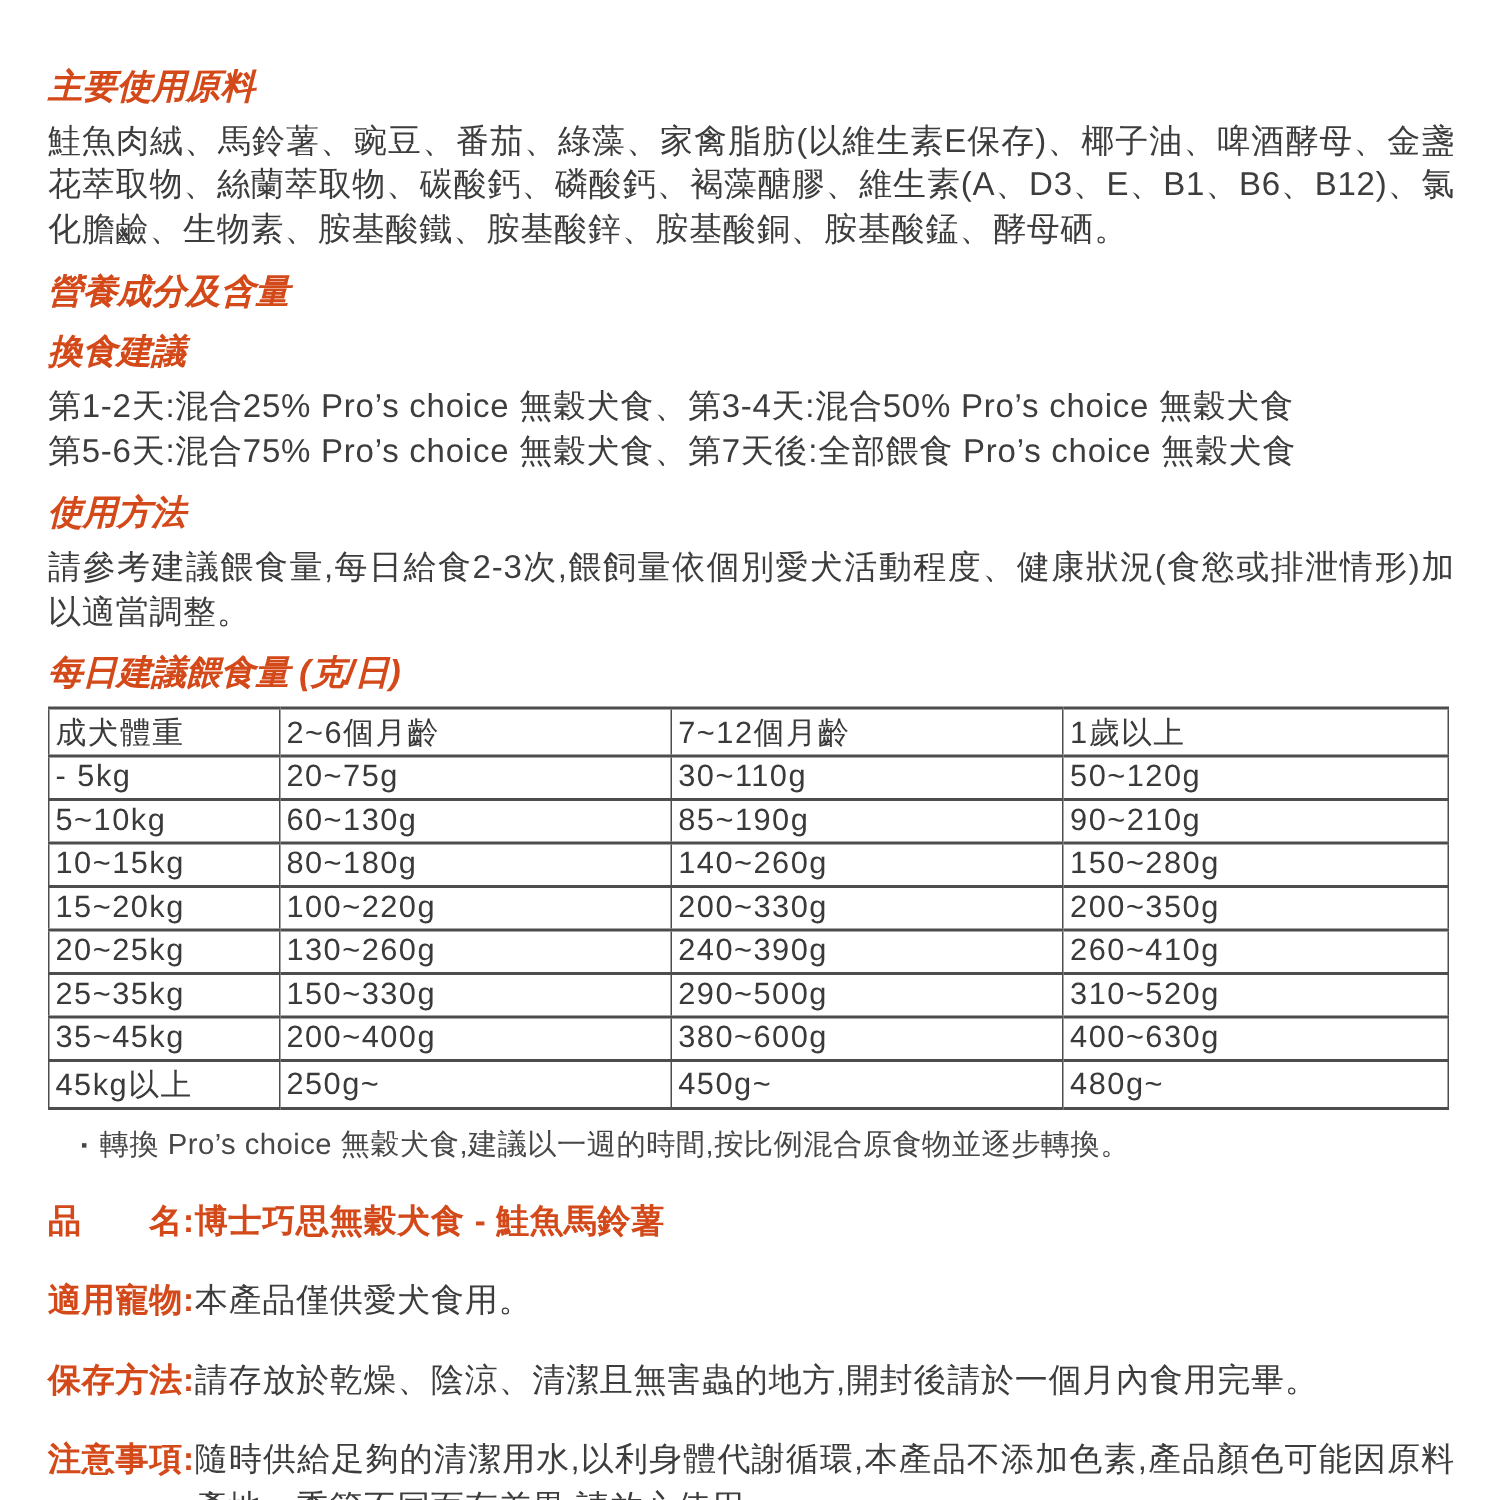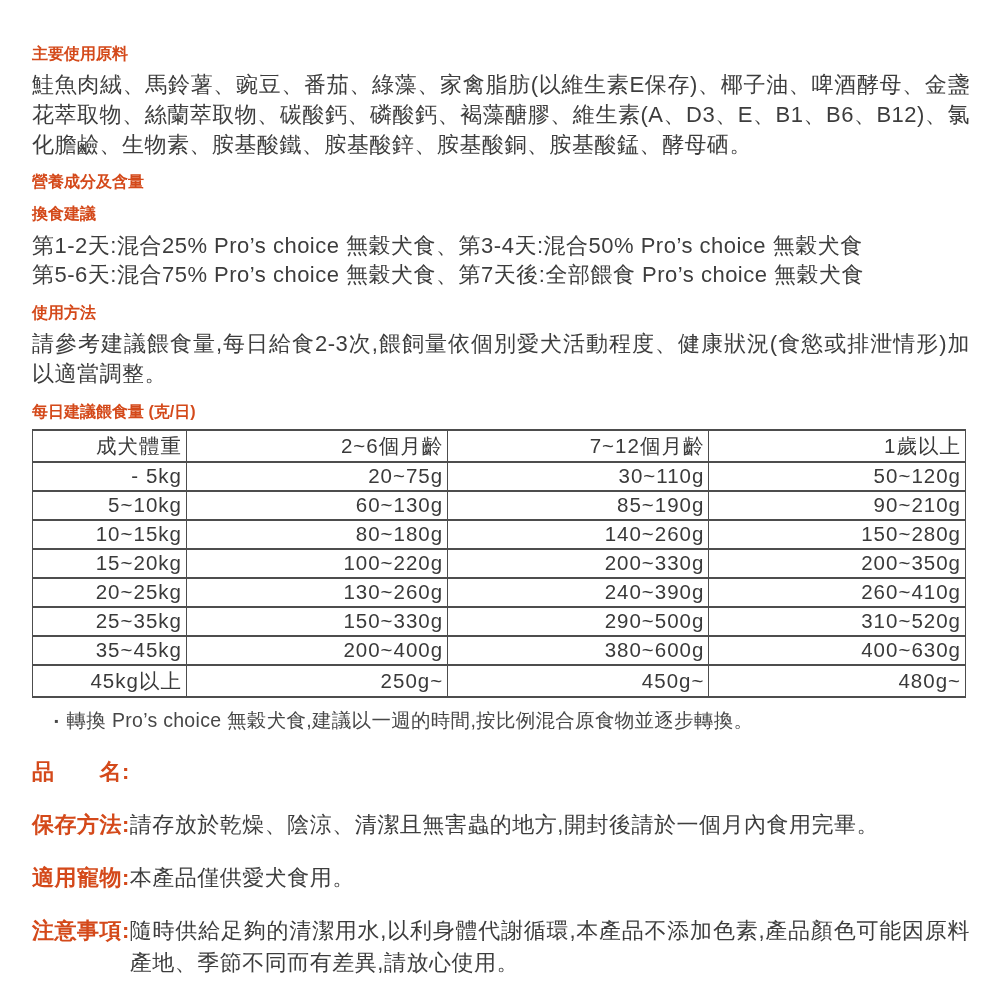--- a/index.html
+++ b/index.html
@@ -11,39 +11,39 @@
   .page{
     width:1000px;height:1000px;box-sizing:border-box;
     padding:44px 30px 0 32px;
     background:#ffffff;
     overflow:hidden;
     font-family:"Liberation Sans","DejaVu Sans",sans-serif;
     color:var(--text);
   }
   .heading{
     color:var(--accent);
-    font-size:16px;font-weight:bold;
-    margin:13px 0 7px 0;line-height:1.2;
+    font-size:23px;font-weight:bold;
+    margin:13px 0 7px 0;line-height:1.2;font-style:italic;
   }
   .heading.first{margin-top:0;}
   .body-text{
     font-size:22px;line-height:1.35;margin:0;
     letter-spacing:.5px;
     text-align:justify;
   }
   .line{display:block;}
   table.feeding{
     width:934px;border-collapse:collapse;table-layout:fixed;
     margin-top:8px;
     font-size:20.5px;color:#3a3a3a;
   }
   table.feeding th, table.feeding td{
     border:2px solid var(--border);
     border-left-width:1.5px;border-right-width:1.5px;
-    font-weight:normal;text-align:right;
+    font-weight:normal;text-align:left;
     padding:1px 4px;height:25px;
     letter-spacing:1px;
   }
   .table-note{
     font-size:19.5px;color:#474747;
     margin:9px 0 0 22px;letter-spacing:.3px;
   }
   .table-note .bullet{
     font-size:12px;vertical-align:2px;margin-right:8px;color:#474747;
   }
@@ -157,28 +157,29 @@
         </tr>
       </tbody>
     </table>
 
     <p class="table-note"><span class="bullet">▪</span><span>轉換 Pro’s choice 無穀犬食,建議以一週的時間,按比例混合原食物並逐步轉換。</span></p>
   </section>
 
   <section class="info-block">
     <div class="info-row">
       <span class="info-label">品　　名:</span>
+      <span class="info-value accent">博士巧思無穀犬食 - 鮭魚馬鈴薯</span>
+    </div>
+    <div class="info-row">
+      <span class="info-label">適用寵物:</span>
+      <span class="info-value">本產品僅供愛犬食用。</span>
     </div>
     <div class="info-row">
       <span class="info-label">保存方法:</span>
       <span class="info-value">請存放於乾燥、陰涼、清潔且無害蟲的地方,開封後請於一個月內食用完畢。</span>
-    </div>
-    <div class="info-row">
-      <span class="info-label">適用寵物:</span>
-      <span class="info-value">本產品僅供愛犬食用。</span>
     </div>
     <div class="info-row">
       <span class="info-label">注意事項:</span>
       <span class="info-value">隨時供給足夠的清潔用水,以利身體代謝循環,本產品不添加色素,產品顏色可能因原料產地、季節不同而有差異,請放心使用。</span>
     </div>
   </section>
 
 </div>
 
 </body></html>

